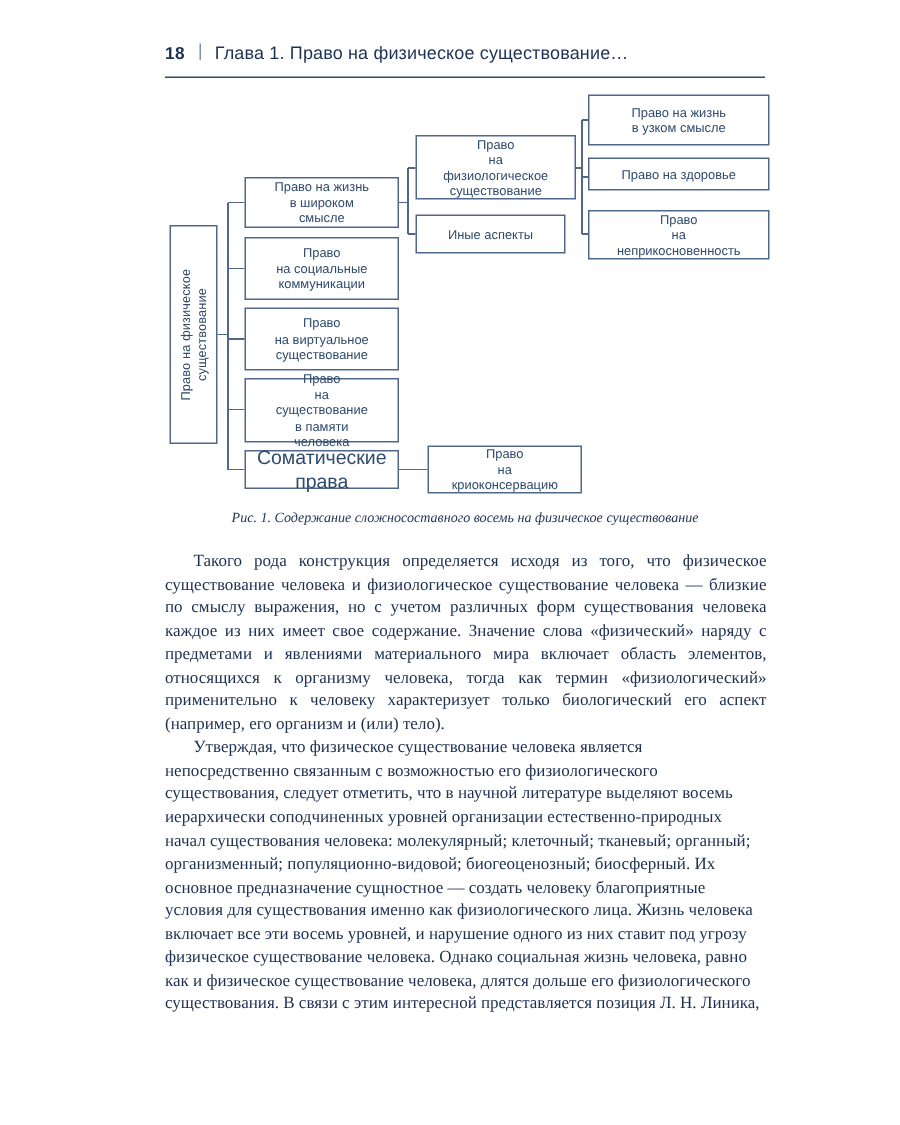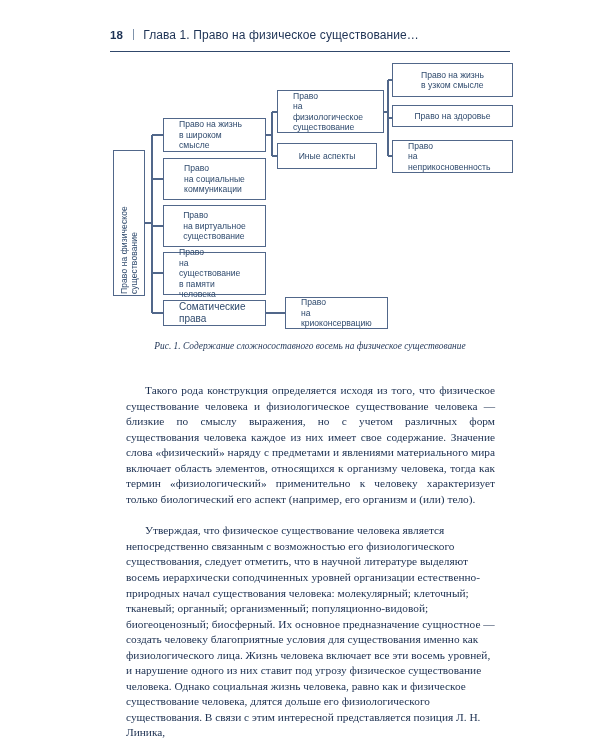--- a/index.html
+++ b/index.html
@@ -68,20 +68,21 @@
   #figure svg { display: block; }
 
   
   .node {
     position: absolute;
     box-sizing: border-box;
     border: 1.1px solid #4a6party;
     display: flex;
     align-items: center;
     justify-content: center;
+    text-align: center;
     font-family: "Liberation Sans", "DejaVu Sans", sans-serif;
     color: #2f4a6d;
     background: #ffffff;
     line-height: 1.22;
     padding: 1px 15px;
   }
   .node {
     border: 1.1px solid #51678a;
   }
   .node span { display: block; }
@@ -112,21 +113,21 @@
   }
 
   
   #body-copy {
     position: absolute;
     left: 110px;
     top: 367px;
     width: 401px;
   }
   #body-copy p {
-    margin: 16px;
+    margin: 0;
     text-indent: 19px;
     text-align: justify;
     font-size: 11.35px;
     line-height: 15.55px;
     color: #1b2f50;
     hyphens: manual;
     font-family: "Liberation Serif", "DejaVu Serif", serif;
   }
   #body-copy p.last {
     text-align: left;
@@ -192,21 +193,21 @@
 на виртуальное
 существование</span>
   </div>
 
   <div class="node" style="left: 163px; top: 252px; width: 103px; height: 43px; font-size: 8.6px; border-color: rgb(81, 103, 138); color: rgb(47, 74, 109);">
     <span style="white-space:pre-line;">Право
 на существование
 в памяти человека</span>
   </div>
 
-  <div class="node" style="left: 163px; top: 300px; width: 103px; height: 26px; font-size: 10px; border-color: rgb(81, 103, 138); color: rgb(47, 74, 109);">
+  <div class="node" style="left: 163px; top: 300px; width: 103px; height: 26px; font-size: 13px; border-color: rgb(81, 103, 138); color: rgb(47, 74, 109);">
     <span style="white-space:pre-line;">Соматические права</span>
   </div>
 
   <div class="node" style="left: 277px; top: 90px; width: 107px; height: 43px; font-size: 8.6px; border-color: rgb(81, 103, 138); color: rgb(47, 74, 109);">
     <span style="white-space:pre-line;">Право
 на физиологическое
 существование</span>
   </div>
 
   <div class="node" style="left: 277px; top: 143px; width: 100px; height: 26px; font-size: 8.6px; border-color: rgb(81, 103, 138); color: rgb(47, 74, 109);">

